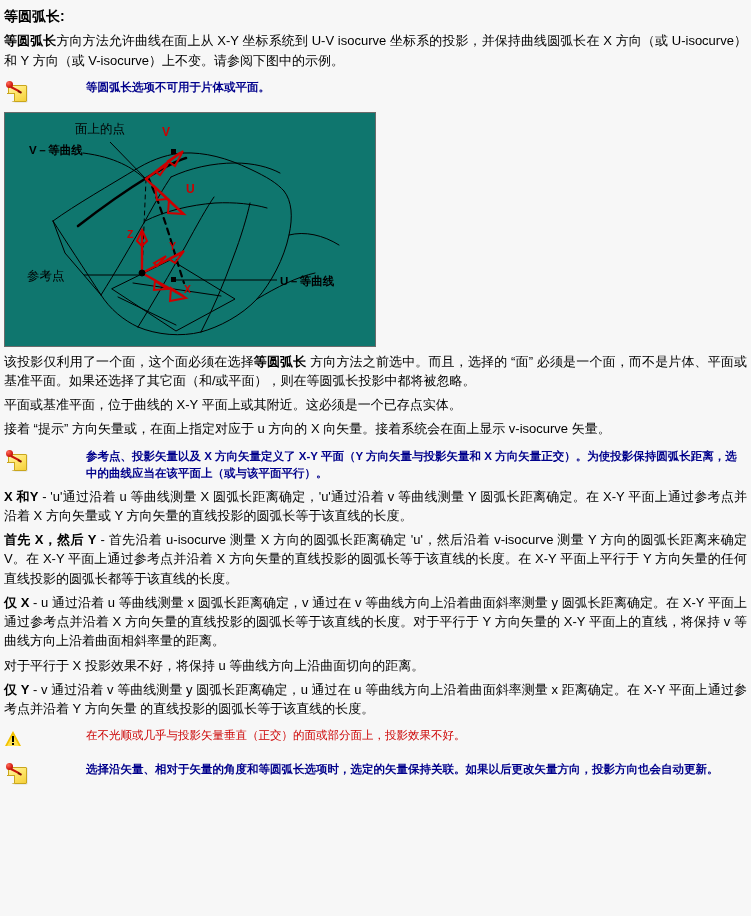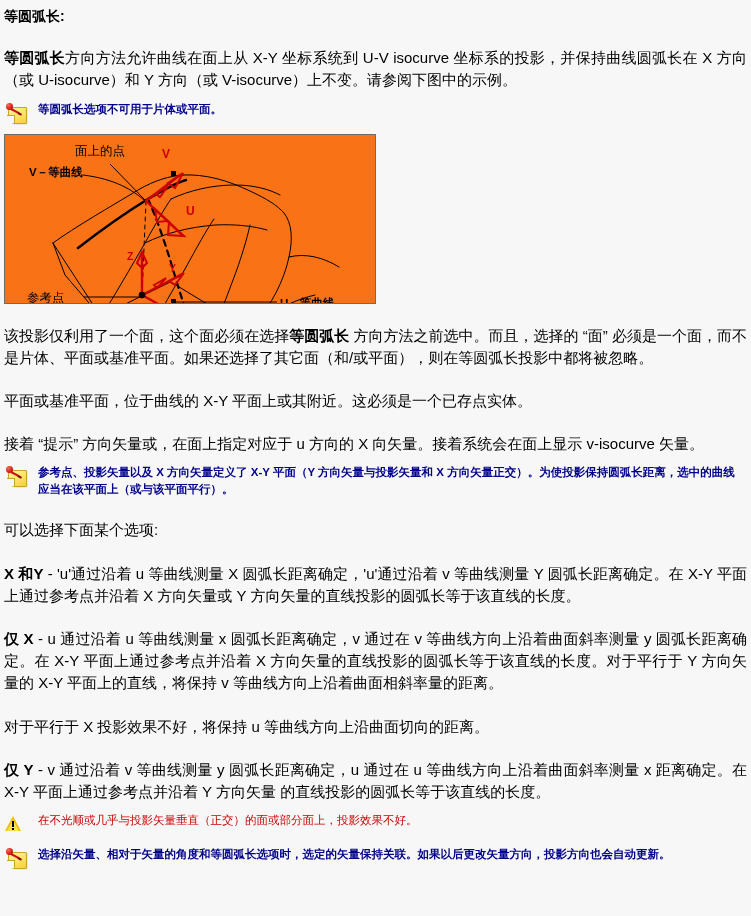--- a/index.html
+++ b/index.html
@@ -21,32 +21,33 @@
     padding: 0;
     box-sizing: border-box;
   }
   .heading {
     font-weight: bold;
     font-size: 14px;
     margin: 6px 0 0 4px;
     color: #000;
   }
   p.body-text {
-    margin: 21px 4px 0 4px;
-    font-size: 15px;
+    margin: 5px 4px 0 4px;
+    font-size: 13px;
     text-align: justify;
     line-height: 1.48;
   }
   b, .b { font-weight: bold; }
 
   
   .callout {
     display: flex;
     align-items: flex-start;
     margin: 9px 12px 0 4px;
+    gap: 48px;
   }
   .callout .ico {
     flex: 0 0 auto;
     width: 30px;
     height: 24px;
     position: relative;
     margin-right: 4px;
     margin-top: 1px;
   }
   .callout .ctext {
@@ -133,22 +134,22 @@
     position: absolute;
     left: 8px; top: 13px;
     width: 2px; height: 2px;
     background: #000;
   }
 
   
   .figure {
     margin: 8px 0 0 4px;
     width: 372px;
-    height: 170px;
-    background: #f97316;
+    height: 235px;
+    background: #0f766e;
     border: 1px solid #6b6b6b;
     box-sizing: border-box;
     position: relative;
     overflow: hidden;
   }
   .figure svg { display:block; }
 </style>
 </head>
 <body>
 
@@ -270,24 +271,24 @@
         <div class="fold"></div>
         <div class="pin-stem"></div>
         <div class="pin-tip"></div>
         <div class="pin-head"></div>
       </div>
     </div>
     <div class="ctext">参考点、投影矢量以及 X 方向矢量定义了 X-Y 平面（Y 方向矢量与投影矢量和 X 方向矢量正交）。为使投影保持圆弧长距离，选中的曲线应当在该平面上（或与该平面平行）。</div>
   </div>
 
 
-  <p class="body-text">可以选择下面某个选项:</p>
 
   <p class="body-text"><b>X 和Y</b><span> - 'u'通过沿着 u 等曲线测量 X 圆弧长距离确定，'u'通过沿着 v 等曲线测量 Y 圆弧长距离确定。在 X-Y 平面上通过参考点并沿着 X 方向矢量或 Y 方向矢量的直线投影的圆弧长等于该直线的长度。</span></p>
 
+  <p class="body-text"><b>首先 X，然后 Y</b><span> - 首先沿着 u-isocurve 测量 X 方向的圆弧长距离确定 'u'，然后沿着 v-isocurve 测量 Y 方向的圆弧长距离来确定 V。在 X-Y 平面上通过参考点并沿着 X 方向矢量的直线投影的圆弧长等于该直线的长度。在 X-Y 平面上平行于 Y 方向矢量的任何直线投影的圆弧长都等于该直线的长度。</span></p>
 
 
   <p class="body-text"><b>仅 X</b><span> - u 通过沿着 u 等曲线测量 x 圆弧长距离确定，v 通过在 v 等曲线方向上沿着曲面斜率测量 y 圆弧长距离确定。在 X-Y 平面上通过参考点并沿着 X 方向矢量的直线投影的圆弧长等于该直线的长度。对于平行于 Y 方向矢量的 X-Y 平面上的直线，将保持 v 等曲线方向上沿着曲面相斜率量的距离。</span></p>
 
   <p class="body-text">对于平行于 X 投影效果不好，将保持 u 等曲线方向上沿曲面切向的距离。</p>
 
   <p class="body-text"><b>仅 Y</b><span> - v 通过沿着 v 等曲线测量 y 圆弧长距离确定，u 通过在 u 等曲线方向上沿着曲面斜率测量 x 距离确定。在 X-Y 平面上通过参考点并沿着 Y 方向矢量 的直线投影的圆弧长等于该直线的长度。</span></p>
 
   <div class="callout warn">
     <div class="ico">

